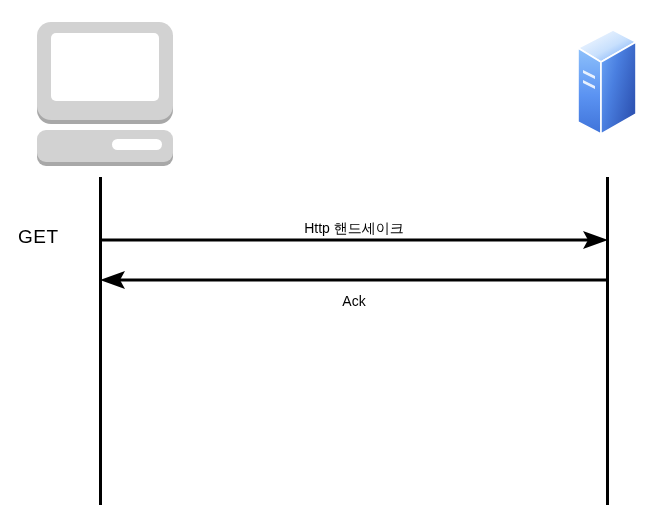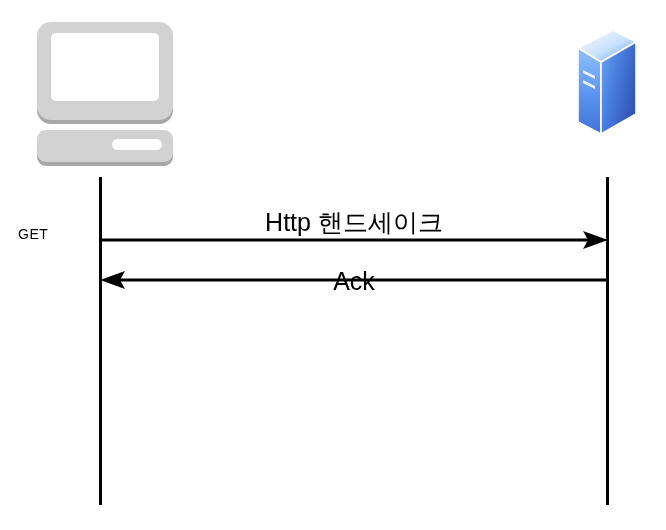--- a/index.html
+++ b/index.html
@@ -108,34 +108,34 @@
     width: 510px;
     height: 24px;
   }
   .msg svg { display: block; overflow: visible; }
 
   .msg-label {
     position: absolute;
     left: 0;
     width: 510px;
     text-align: center;
-    font-size: 25px;
+    font-size: 14px;
     color: #000000;
     white-space: nowrap;
     line-height: 1.1;
   }
   .msg-label.above { bottom: 16px; }
-  .msg-label.below { top: 0; }
+  .msg-label.below { top: 26px; }
 
   
   .get-label {
     position: absolute;
     left: 18px;
     top: 226px;
-    font-size: 14px;
+    font-size: 19px;
     color: #000000;
     letter-spacing: 0.5px;
   }
 </style>
 </head>
 <body>
 
 <div id="canvas">
 
   <div class="client-icon">

